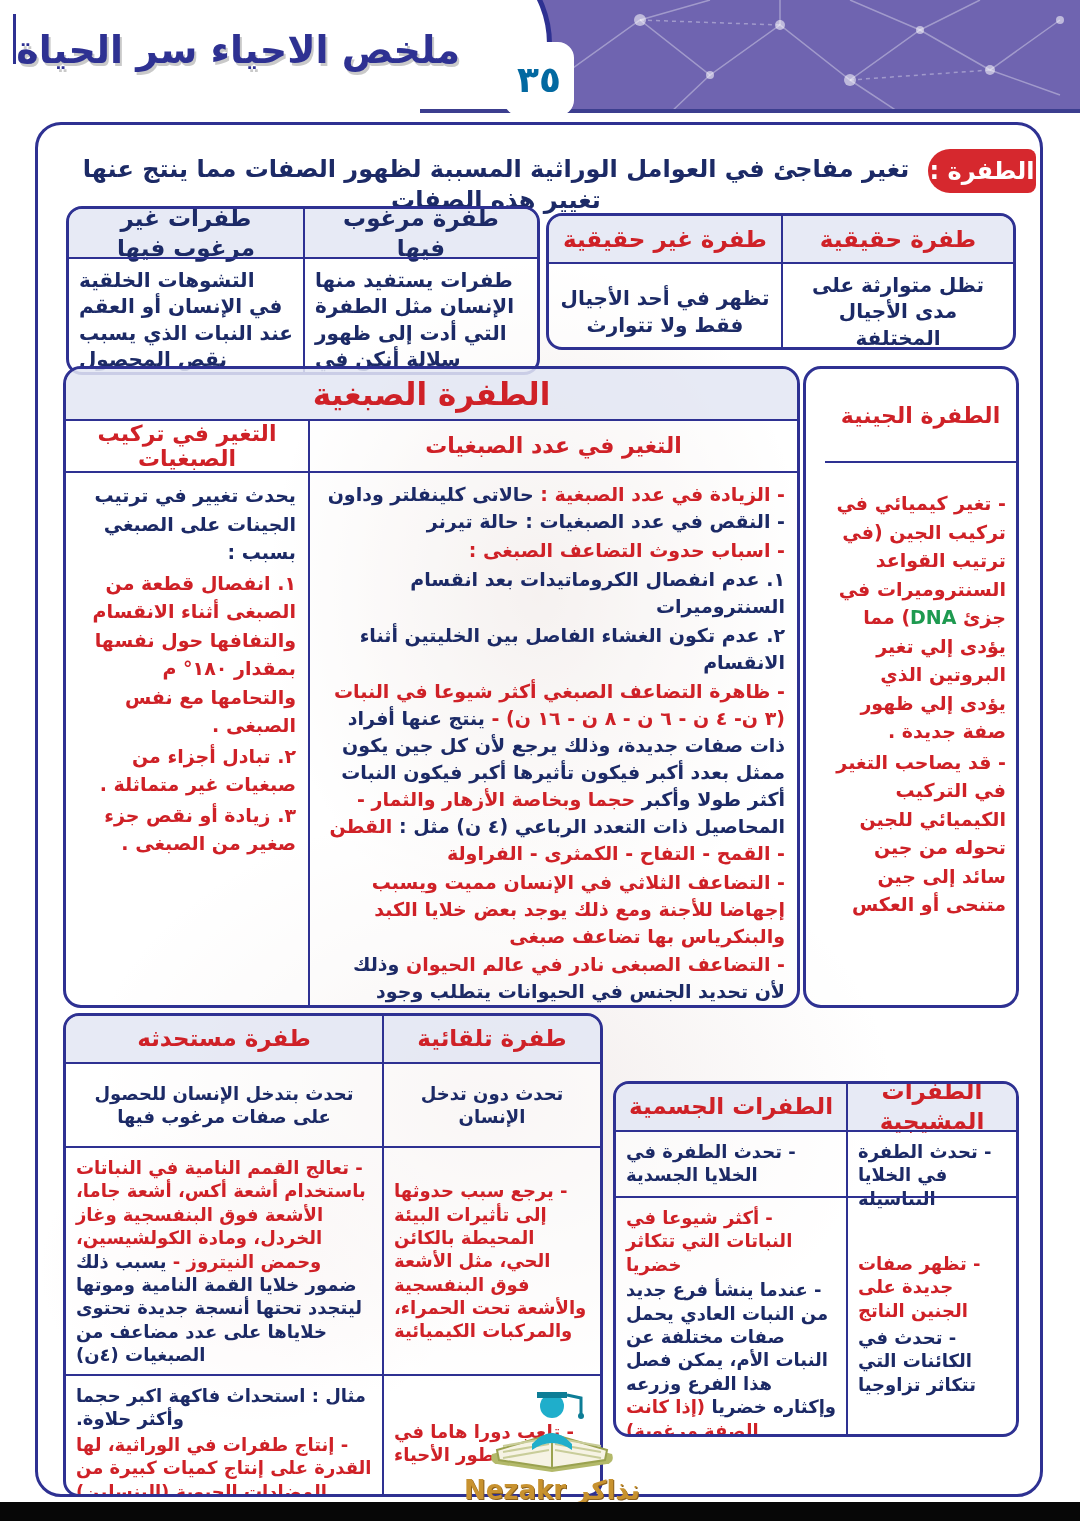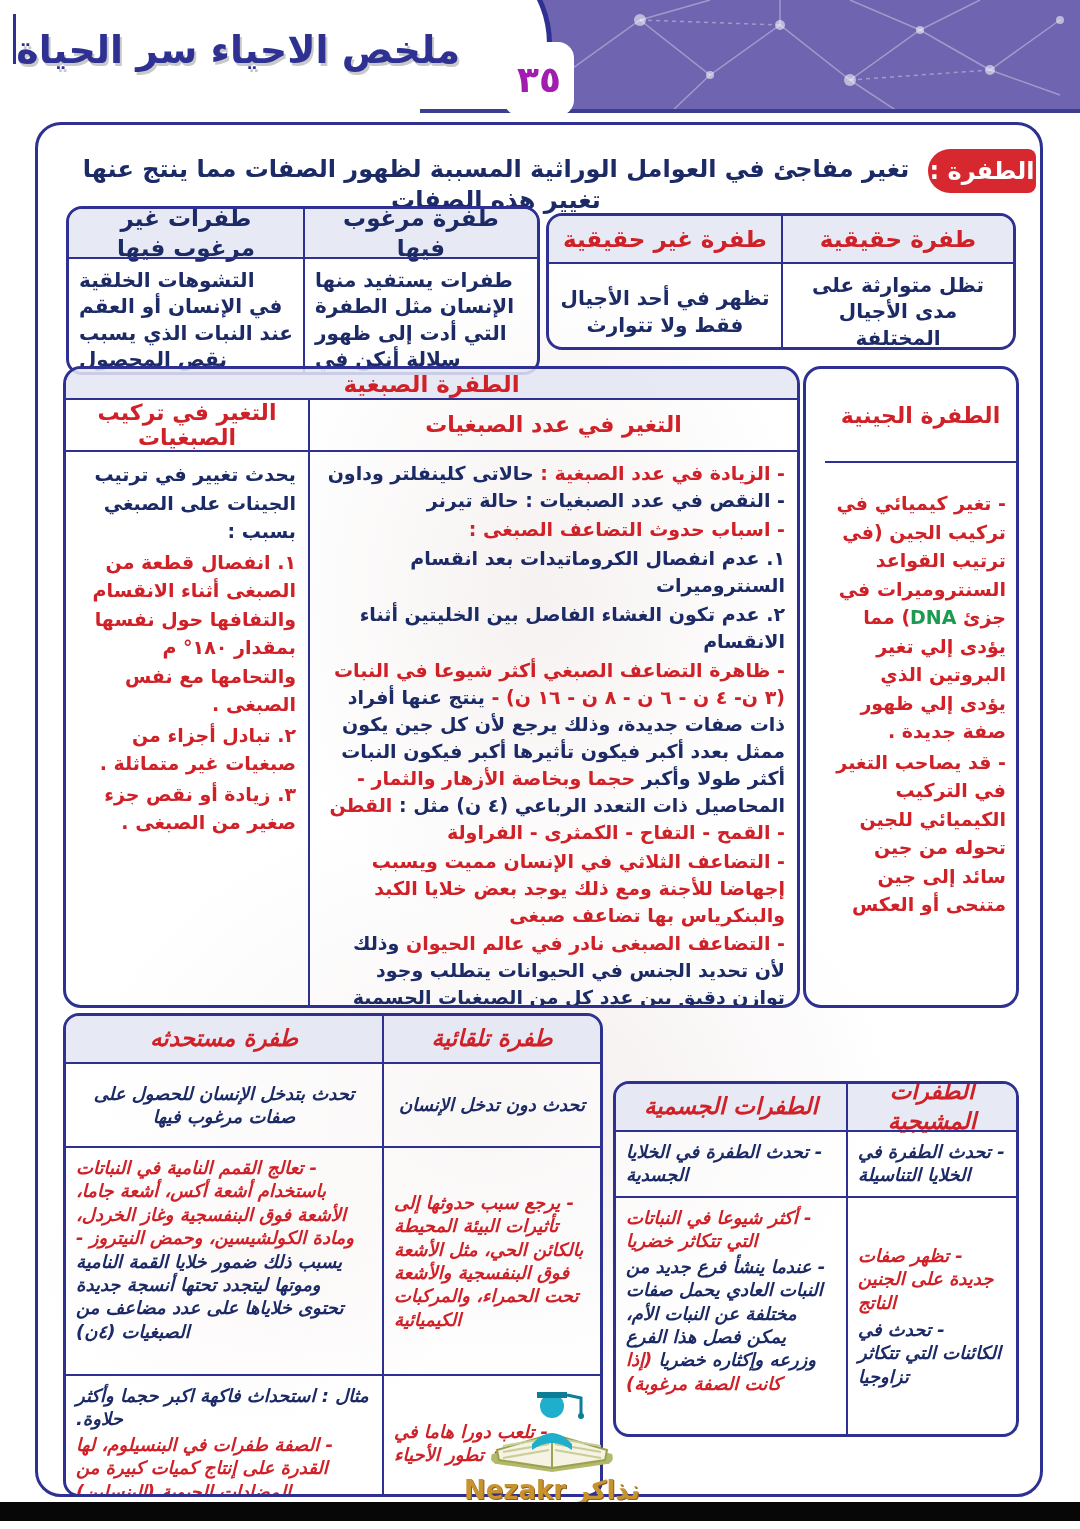--- a/index.html
+++ b/index.html
@@ -11,21 +11,21 @@
     --hdbg:rgba(223,227,241,.75);
   }
   *{box-sizing:border-box;margin:0;padding:0;}
   body{background:#fff;font-family:"DejaVu Sans","Liberation Sans",sans-serif;}
   .page{position:relative;width:1080px;height:1529px;background:#fff;overflow:hidden;font-weight:bold;}
 
   
   .banner{position:absolute;left:420px;top:0;width:660px;height:113px;background:var(--purple);border-bottom:4px solid #3c3e8f;overflow:hidden;}
   .banner svg{position:absolute;left:0;top:0;}
   .banner-arc{position:absolute;left:-80px;top:-62px;width:212px;height:212px;border-radius:50%;background:#fff;border:5px solid var(--bd);}
-  .page-tab{position:absolute;left:504px;top:42px;width:70px;height:74px;background:#fff;border-radius:16px;display:flex;align-items:center;justify-content:center;z-index:3;font-size:36px;color:#a21caf;}
+  .page-tab{position:absolute;left:504px;top:42px;width:70px;height:74px;background:#fff;border-radius:16px;display:flex;align-items:center;justify-content:center;z-index:3;font-size:36px;color:#0369a1;}
   .main-title{position:absolute;left:24px;top:28px;width:436px;direction:rtl;text-align:right;font-size:38px;color:#2e3192;text-shadow:2px 3px 0 #c9c9c9;white-space:nowrap;}
   .corner-line{position:absolute;left:13px;top:14px;height:50px;width:10px;border-left:3px solid var(--bd);border-bottom:0;}
 
   
   .sheet{position:absolute;left:35px;top:122px;width:1008px;height:1375px;border:3px solid var(--bd);border-radius:26px;background:#fff;direction:rtl;}
   .blob{position:absolute;border-radius:50%;pointer-events:none;z-index:0;}
   .blob1{left:220px;top:110px;width:560px;height:720px;background:radial-gradient(ellipse at center,rgba(214,196,190,.42),rgba(214,196,190,0) 68%);}
   .blob2{left:40px;top:680px;width:820px;height:600px;background:radial-gradient(ellipse at center,rgba(220,205,202,.38),rgba(220,205,202,0) 70%);}
   .blob3{left:0px;top:980px;width:430px;height:330px;background:radial-gradient(ellipse at center,rgba(238,214,214,.35),rgba(238,214,214,0) 70%);}
   .sheet > .abs{position:absolute;z-index:1;}
@@ -41,39 +41,39 @@
   .tbl .hd{background:var(--hdbg);display:flex;align-items:center;justify-content:center;font-size:23px;text-align:center;}
   .tbl .row-line{border-top:2.5px solid var(--bd);}
   .txt-c{display:flex;flex-direction:column;justify-content:center;text-align:center;}
   .txt-r{text-align:left;}
 
   .tbl-a{left:28px;top:81px;width:474px;height:169px;grid-template-columns:1fr 1fr;grid-template-rows:48px 1fr;font-size:20px;}
   .tbl-b{left:508px;top:88px;width:470px;height:137px;grid-template-columns:1fr 1fr;grid-template-rows:46px 1fr;font-size:20px;}
 
   
   .chromo{left:25px;top:241px;width:737px;height:642px;border:3px solid var(--bd);border-radius:18px;overflow:hidden;display:flex;flex-direction:column;background:rgba(255,255,255,.45);}
-  .chromo-title{height:31px;border-bottom:2.5px solid var(--bd);background:var(--hdbg);display:flex;align-items:center;justify-content:center;font-size:23px;color:var(--red);}
+  .chromo-title{height:52px;border-bottom:2.5px solid var(--bd);background:var(--hdbg);display:flex;align-items:center;justify-content:center;font-size:31px;color:var(--red);}
   .chromo-cols{flex:1;display:flex;direction:rtl;min-height:0;}
   .col-number{width:489px;border-left:2.5px solid var(--bd);display:flex;flex-direction:column;}
   .col-structure{flex:1;display:flex;flex-direction:column;}
   .subhd{height:52px;border-bottom:2.5px solid var(--bd);display:flex;align-items:center;justify-content:center;font-size:22px;color:var(--red);text-align:center;line-height:1.15;}
   .chromo .body{flex:1;padding:6px 12px;font-size:19px;line-height:1.42;text-align:right;overflow:hidden;}
   .col-structure .body{font-size:19px;line-height:1.5;}
 
   
   .genebox{left:765px;top:241px;width:216px;height:642px;border:3px solid var(--bd);border-radius:18px;overflow:hidden;display:flex;flex-direction:column;background:rgba(255,255,255,.45);padding-left:19px;}
   .gene-title{height:94px;border-bottom:2.5px solid var(--bd);display:flex;align-items:center;justify-content:center;font-size:22px;color:var(--red);}
   .gene-body{flex:1;padding:24px 10px 6px 6px;font-size:19px;line-height:1.5;text-align:right;overflow:hidden;}
 
   
   .tbl-origin{left:25px;top:888px;width:540px;height:484px;grid-template-columns:218px 1fr;grid-template-rows:46px 84px 228px 1fr;font-size:18px;}
   .tbl-origin .hd{color:var(--red);}
   .tbl-celltype{left:575px;top:956px;width:406px;height:356px;grid-template-columns:170px 1fr;grid-template-rows:46px 66px 1fr;font-size:18px;}
   .tbl-celltype .hd{color:var(--red);}
-  .tbl-origin .cell,.tbl-celltype .cell{line-height:1.3;font-style:italic;}
+  .tbl-origin .cell,.tbl-celltype .cell{line-height:1.3;}
 
   
   .para{margin:2px 0;}
   .c-red{color:var(--red);}
   .c-navy{color:var(--navy);}
   .c-green{color:var(--green);}
 
   
   .watermark{position:absolute;left:438px;top:1384px;width:228px;height:132px;z-index:6;text-align:center;}
   .wm-text{font-size:26px;color:#c8922f;direction:rtl;line-height:1;margin-top:-6px;text-shadow:1px 1px 0 #8a5f1d;}
@@ -202,21 +202,21 @@
           <div class="para"><span class="c-red">- يرجع سبب حدوثها إلى تأثيرات البيئة المحيطة بالكائن الحي، مثل الأشعة فوق البنفسجية والأشعة تحت الحمراء، والمركبات الكيميائية</span></div>
         </div>
       <div class="cell txt-r row-line">
           <div class="para"><span class="c-red">- تعالج القمم النامية في النباتات باستخدام أشعة أكس، أشعة جاما، الأشعة فوق البنفسجية وغاز الخردل، ومادة الكولشيسين، وحمض النيتروز - </span><span class="c-navy">يسبب ذلك ضمور خلايا القمة النامية وموتها ليتجدد تحتها أنسجة جديدة تحتوى خلاياها على عدد مضاعف من الصبغيات (٤ن)</span></div>
         </div>
       <div class="cell txt-r txt-c row-line">
           <div class="para"><span class="c-red">- تلعب دورا هاما في عملية تطور الأحياء</span></div>
         </div>
       <div class="cell txt-r row-line">
           <div class="para"><span class="c-navy">مثال : استحداث فاكهة اكبر حجما وأكثر حلاوة.</span></div>
-          <div class="para"><span class="c-red">- الصفة طفرات في البنسيلوم، لها القدرة على إنتاج كميات كبيرة من المضادات الحيوية (البنسلين)</span></div>
+          <div class="para"><span class="c-red">- إنتاج طفرات في الوراثية، لها القدرة على إنتاج كميات كبيرة من المضادات الحيوية (البنسلين)</span></div>
         </div>
     </div>
 
     <div class="abs tbl tbl-celltype">
       <div class="cell hd">الطفرات المشيجية</div>
       <div class="cell hd">الطفرات الجسمية</div>
       <div class="cell txt-r row-line">
           <div class="para"><span class="c-navy">- تحدث الطفرة في الخلايا التناسيلة</span></div>
         </div>
       <div class="cell txt-r row-line">

